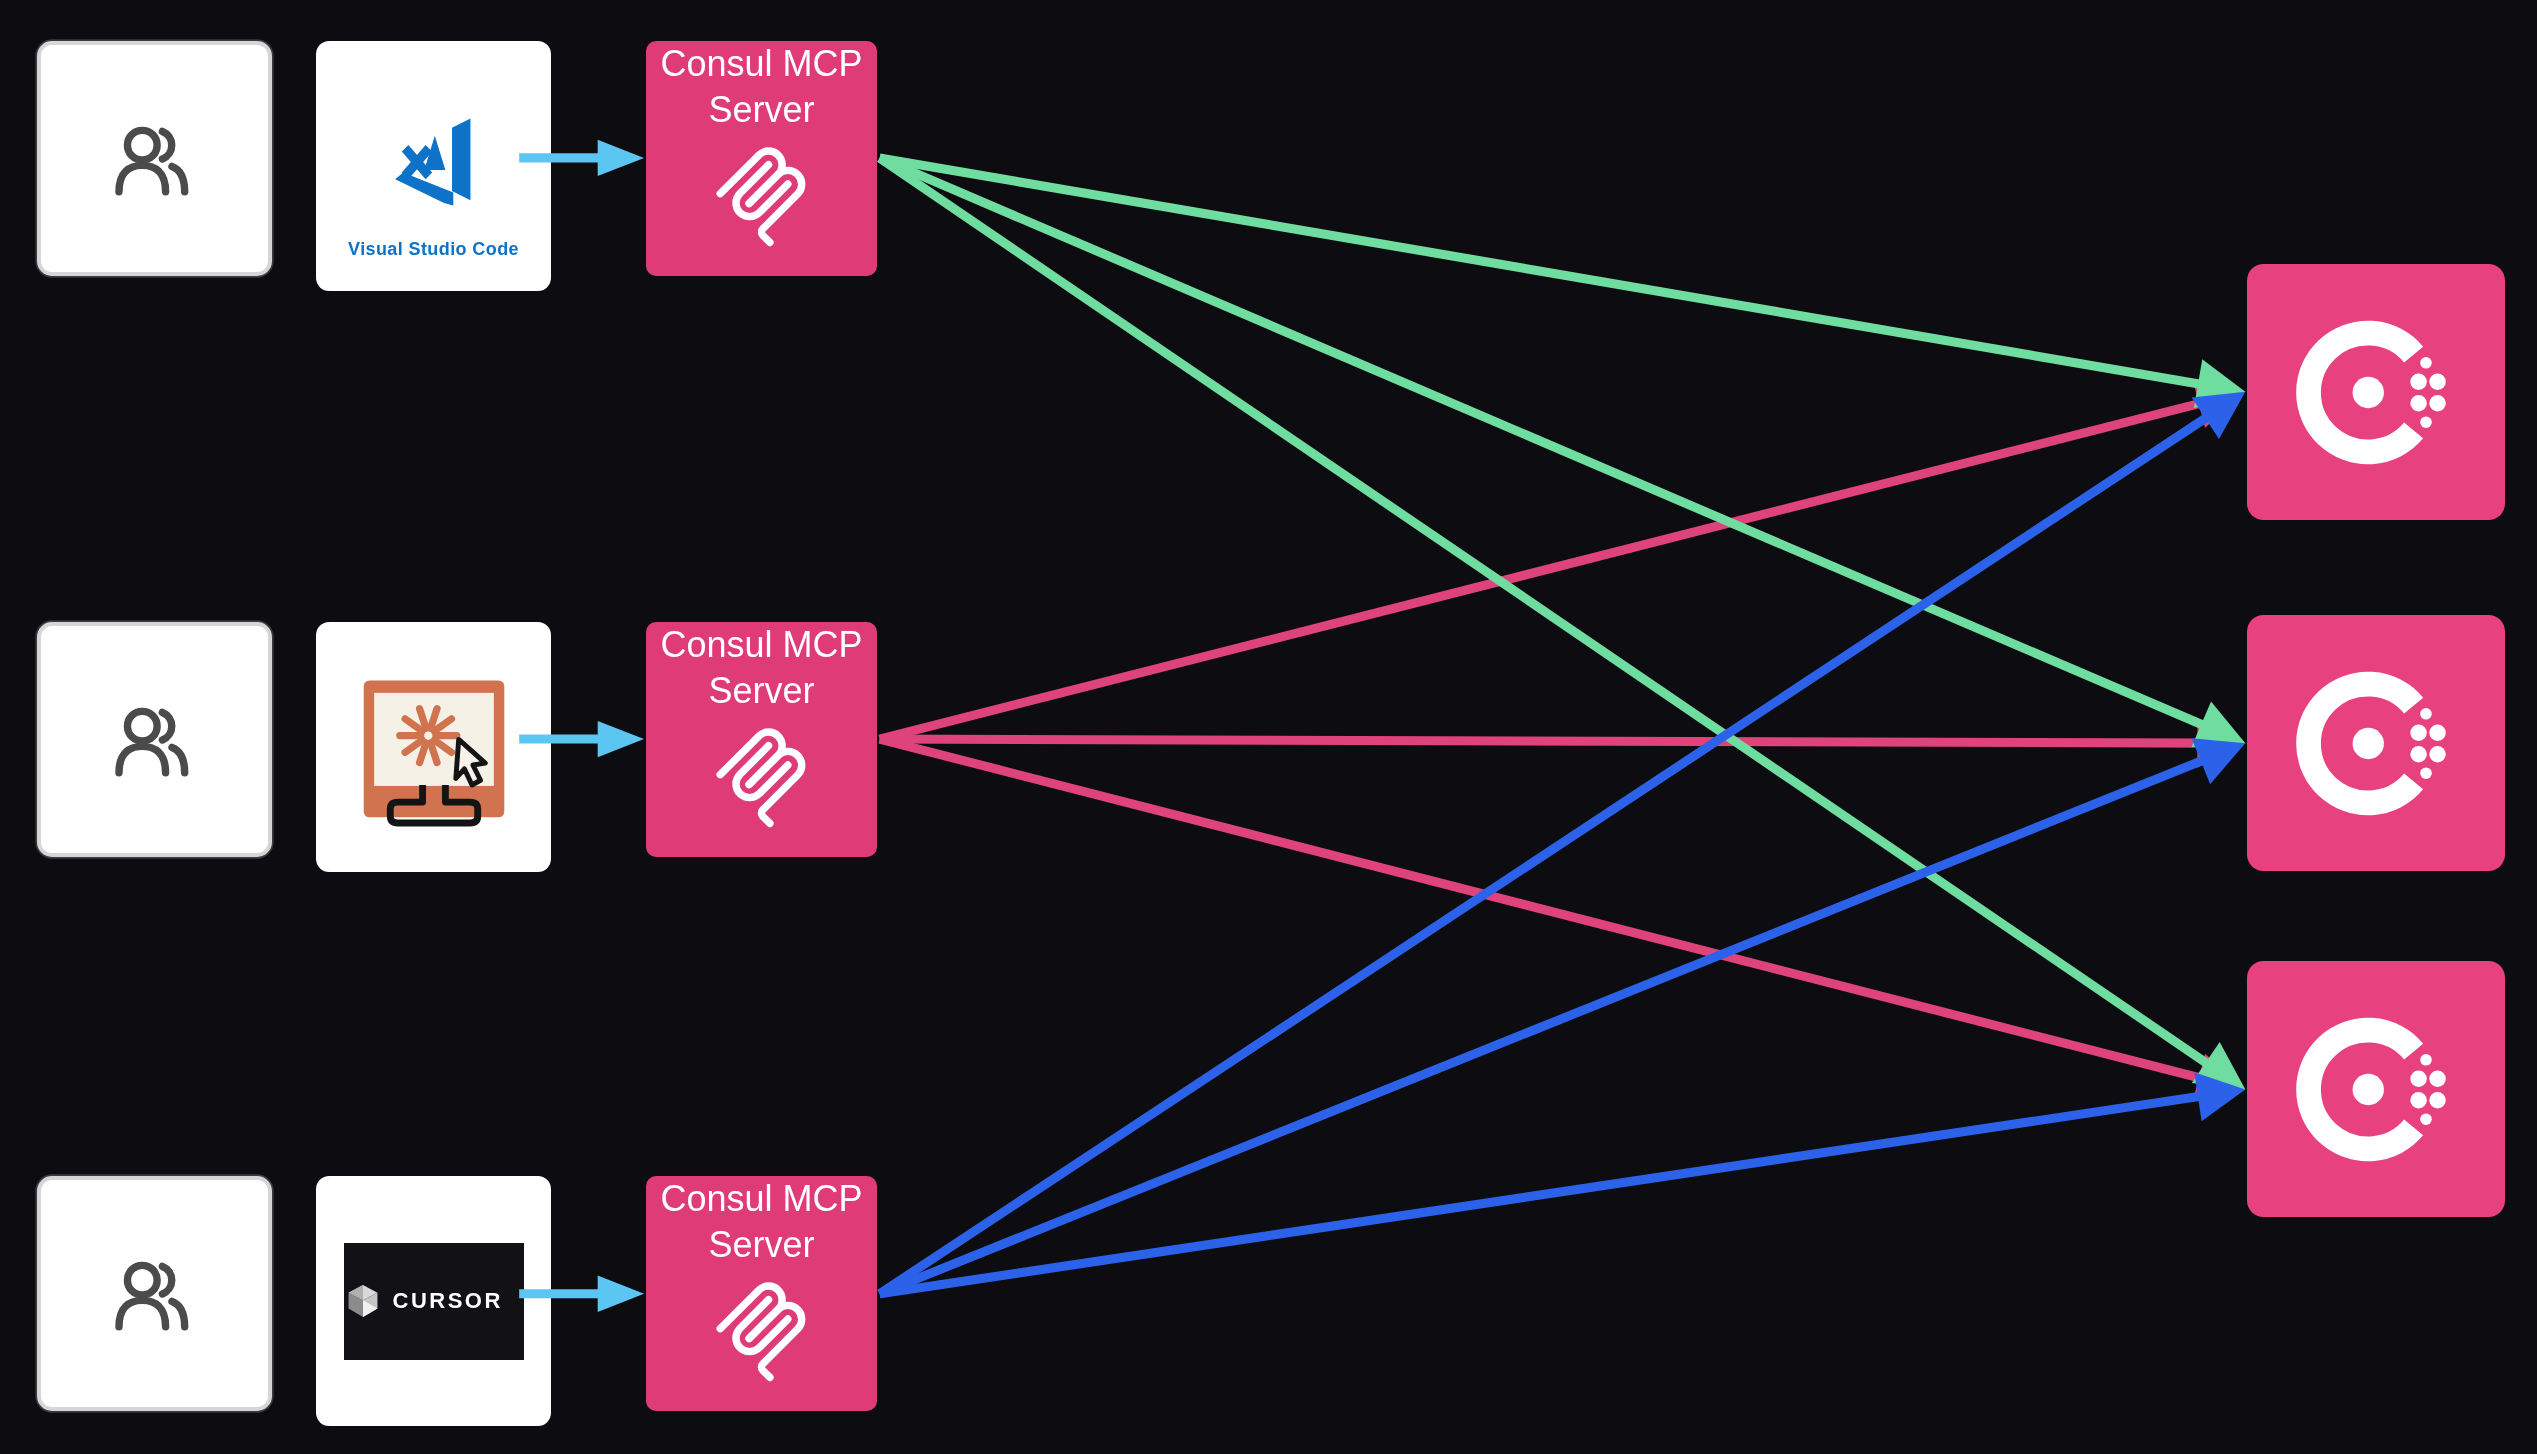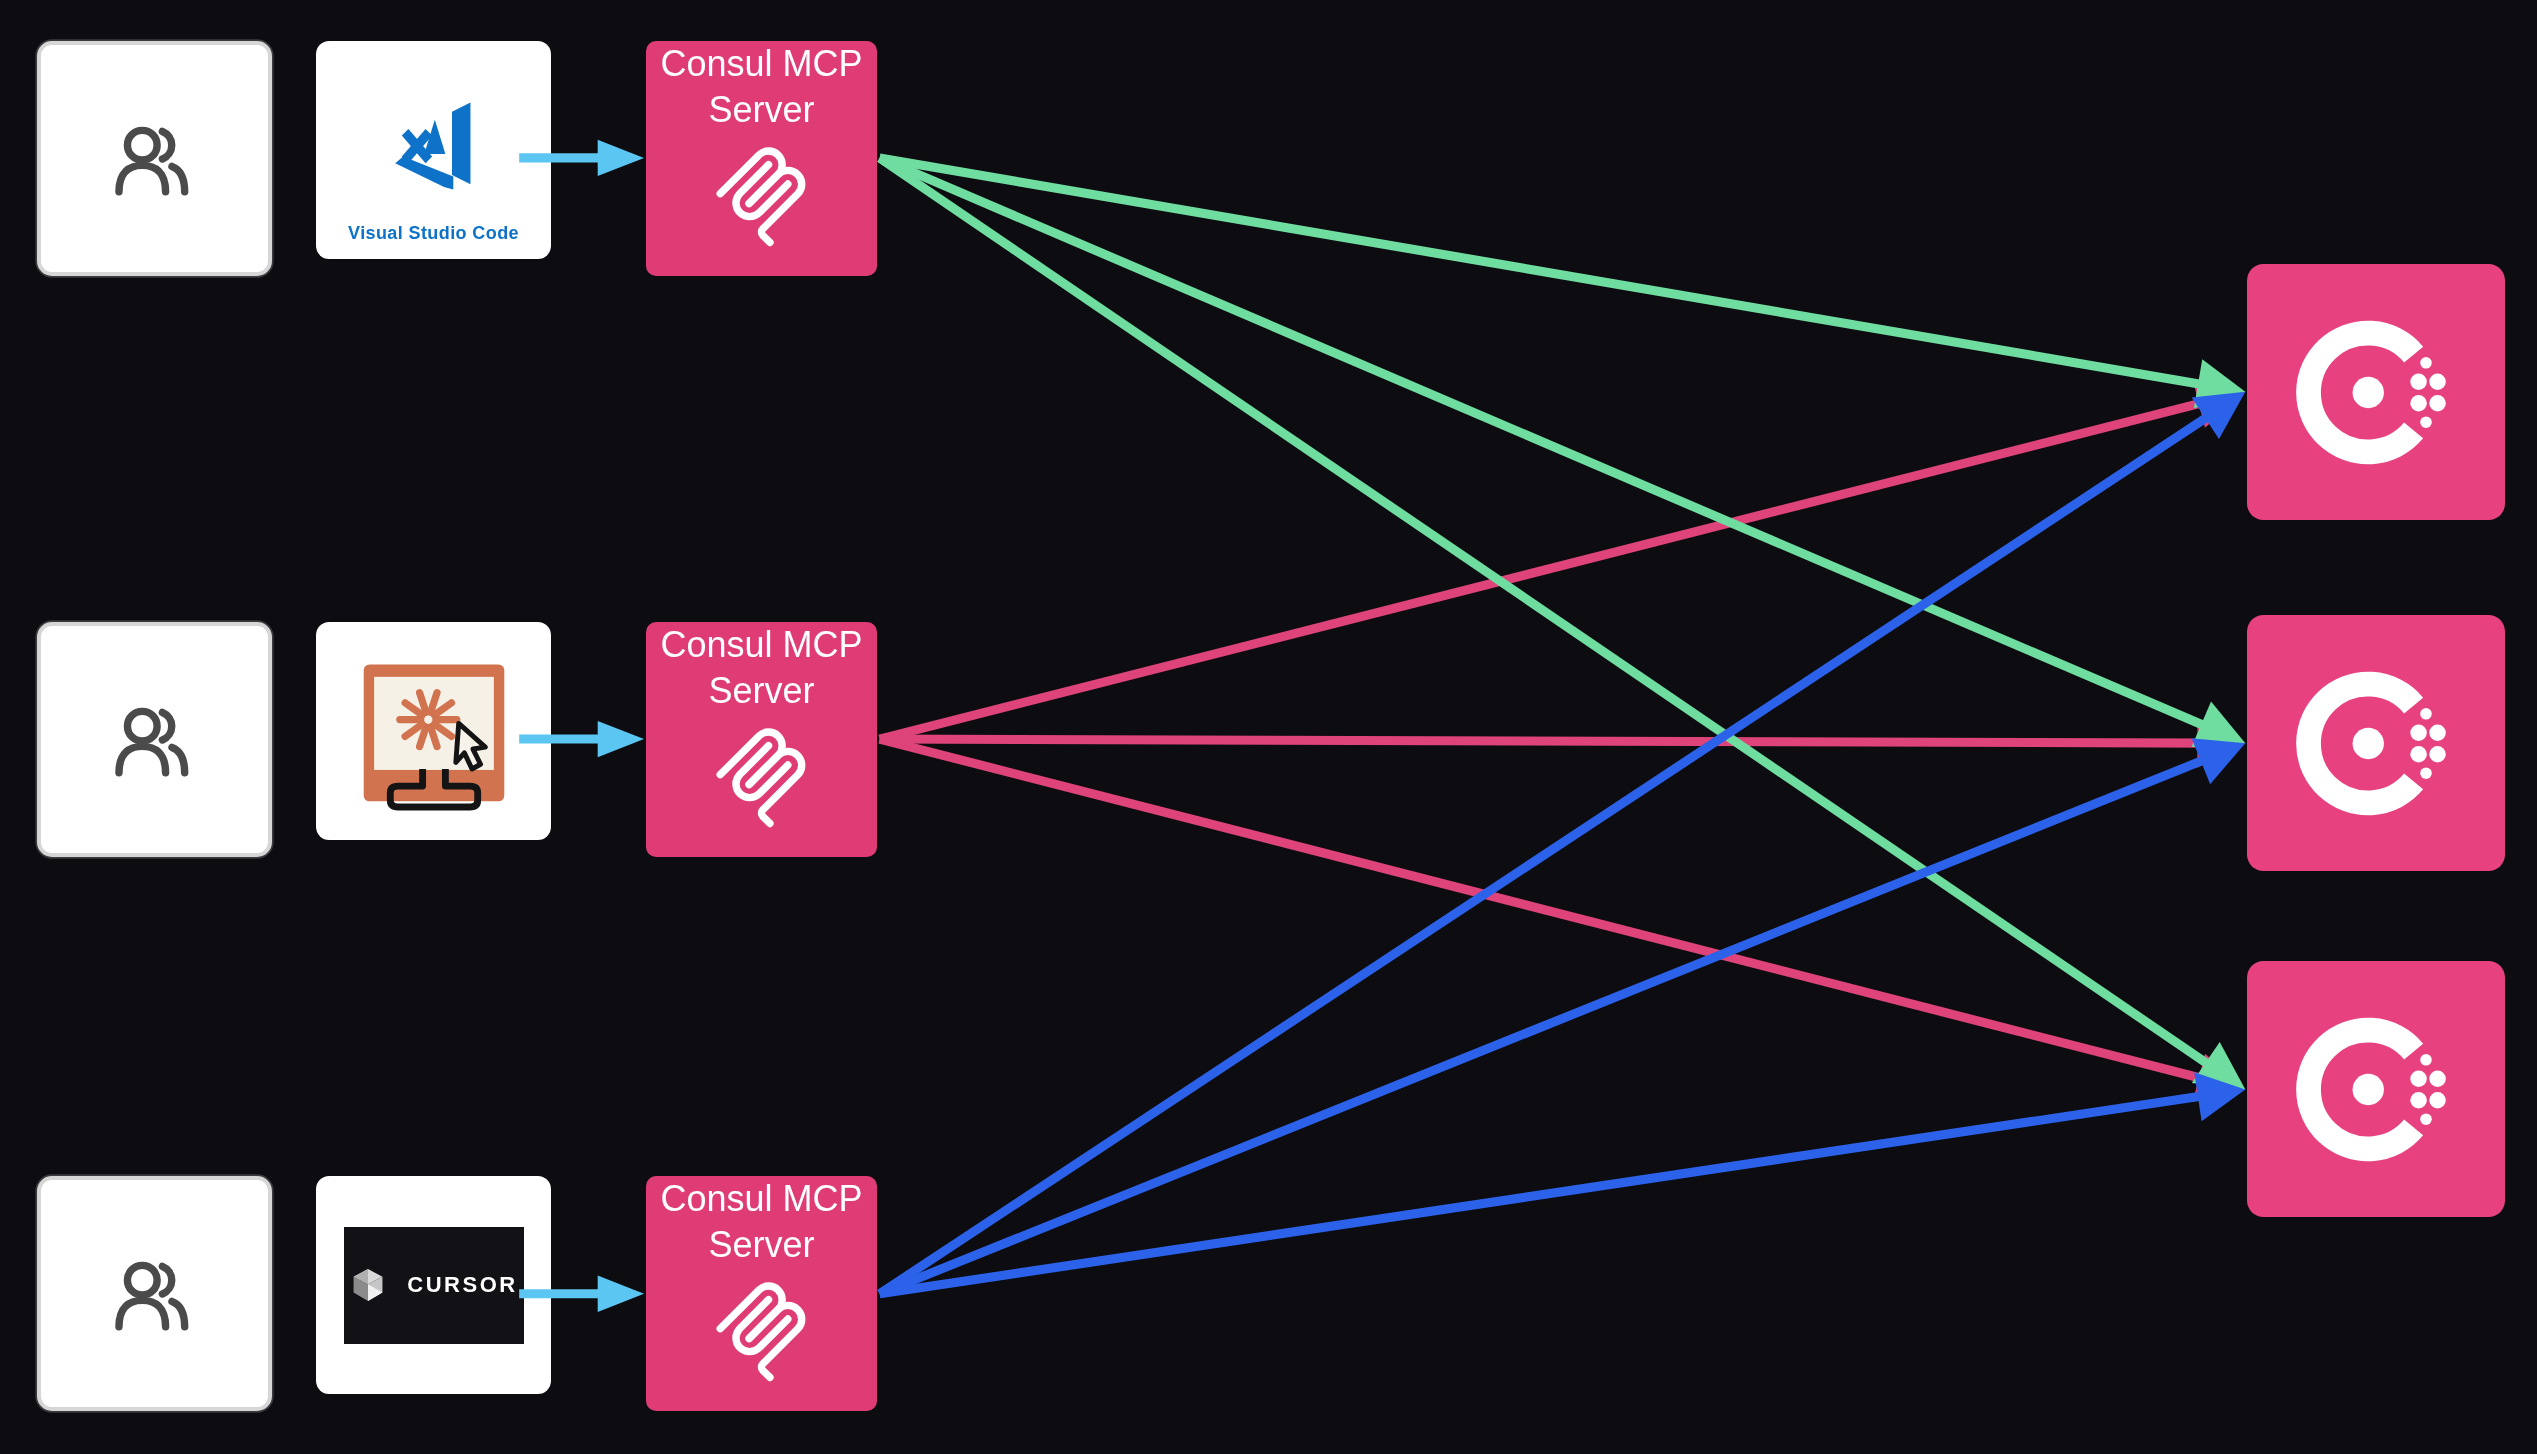--- a/index.html
+++ b/index.html
@@ -7,32 +7,32 @@
           font-family:"Liberation Sans",sans-serif;}
   svg.layer{position:absolute;left:0;top:0;pointer-events:none;}
   #edge-layer{z-index:1;}
   #connector-layer{z-index:6;}
   .node{position:absolute;box-sizing:border-box;display:flex;align-items:center;justify-content:center;}
   .r1{top:41px}.r2{top:622px}.r3{top:1176px}
   .col-users{left:37px}.col-app{left:316px}.col-mcp{left:646px}
   .users-box{width:235px;height:235px;background:#fff;border:4.1px solid #d6d6d6;border-radius:15px;
              box-shadow:0 0 0 1.7px rgba(150,150,150,.35);z-index:3;}
   .users-box svg{width:106px;height:106px;}
-  .app-box{width:235px;height:218px;background:#fff;border-radius:13.2px;flex-direction:column;z-index:3;}
+  .app-box{width:235px;height:250px;background:#fff;border-radius:13.2px;flex-direction:column;z-index:3;}
   .mcp-box{width:231px;height:235px;background:var(--server-box,#df3c76);border-radius:10px;z-index:3;
            flex-direction:column;justify-content:flex-start;}
   .mcp-label{color:#fff;font-size:36px;line-height:46px;text-align:center;width:207px;}
   .mcp-box svg{width:111px;height:111px;margin-top:5px;}
   .target-box{left:2247px;width:258px;height:256px;background:var(--target-box,#e8417f);border-radius:16.5px;z-index:3;}
   .t1{top:264px}.t2{top:615px}.t3{top:961px}
   .target-box svg{width:165px;height:165px;}
   .vscode-icon{width:141px;height:132px;margin-top:28px;}
   .vscode-word{color:var(--vscode-blue,#0d72c8);font-weight:700;font-size:18px;margin-top:6.6px;letter-spacing:0.4px;}
   .claude-icon{width:190px;height:190px;}
-  .cursor-plate{width:180px;height:117px;background:#121216;display:flex;align-items:center;justify-content:center;gap:20px;}
+  .cursor-plate{width:180px;height:117px;background:#121216;display:flex;align-items:center;gap:11px;}
   .cursor-cube{width:38px;height:38px;}
   .cursor-word{color:#fff;font-weight:700;font-size:22px;letter-spacing:2.5px;}
 </style>
 </head>
 <body>
 
 <div class="canvas">
   <svg id="edge-layer" class="layer" width="2538" height="1455" viewBox="0 0 3070 1760">
       <g>
         <line x1="1064" y1="894" x2="2676.6517576375986" y2="484.0037904311189" stroke="#de4379" stroke-width="11"></line>

